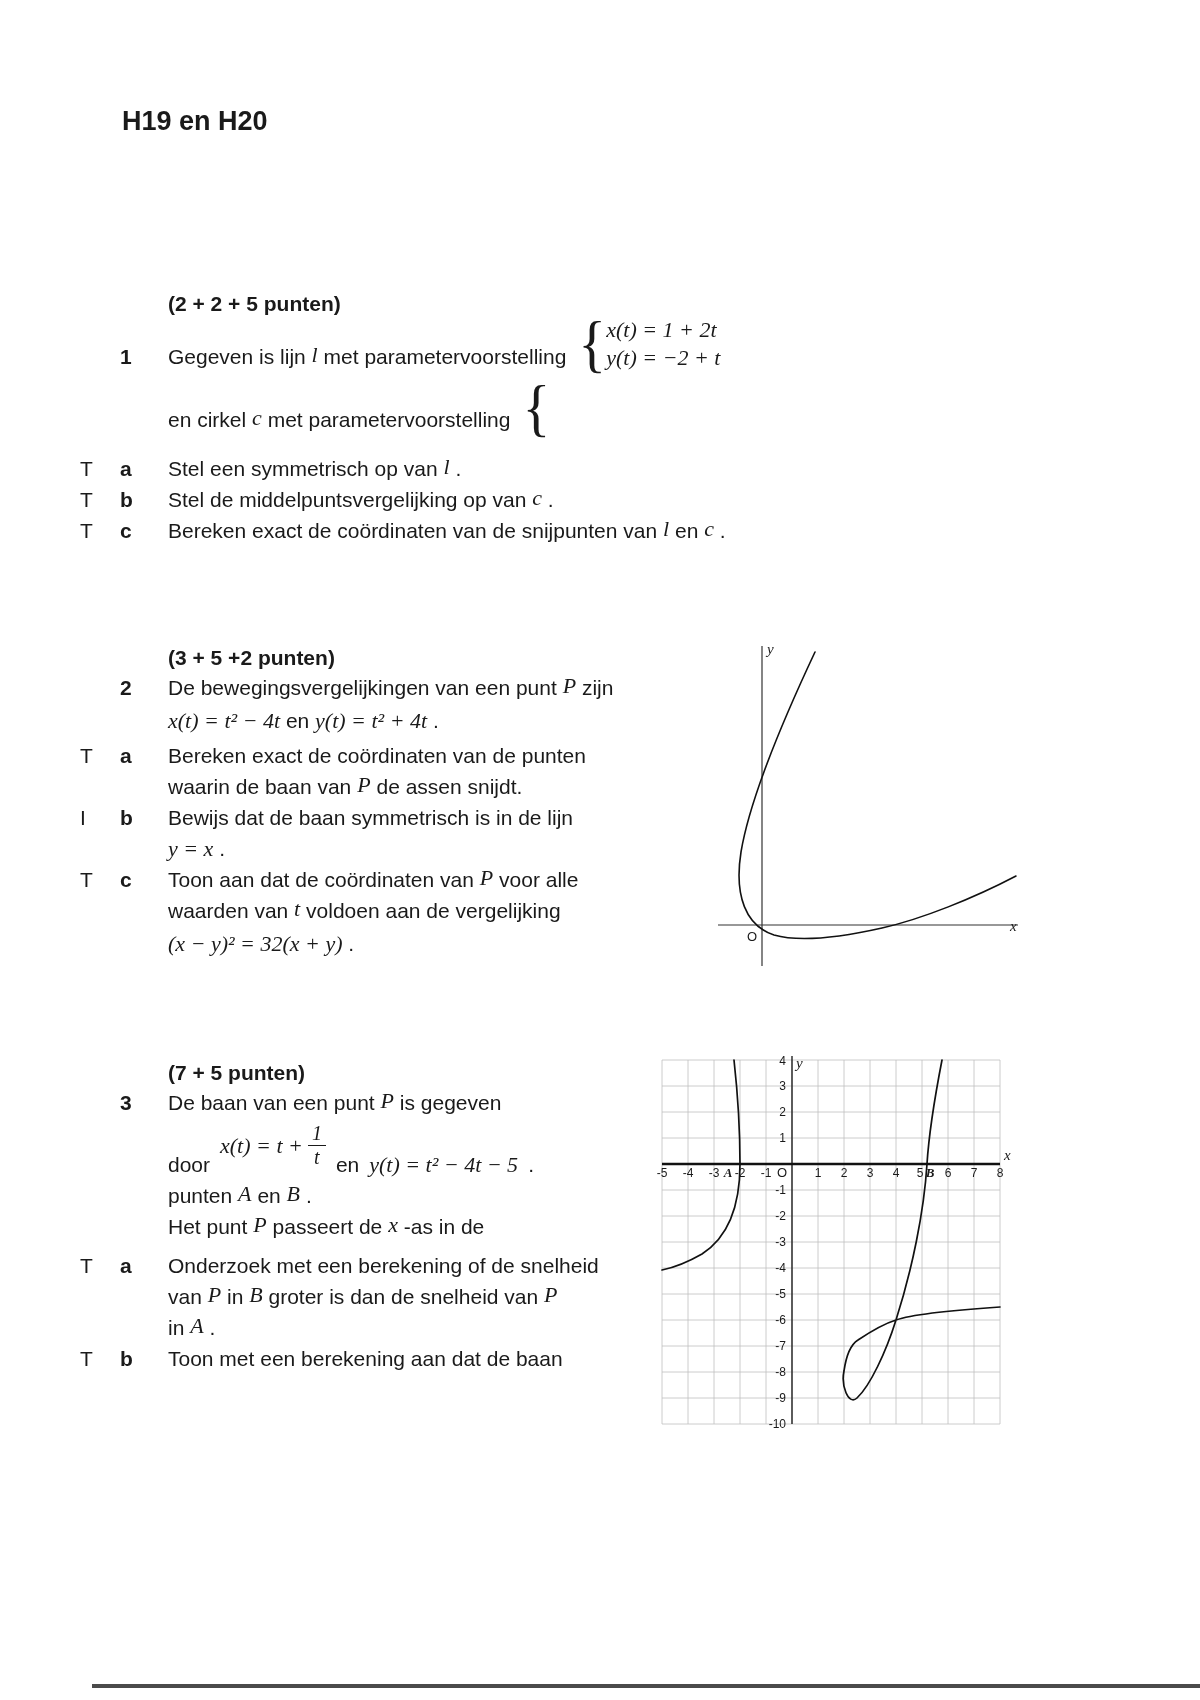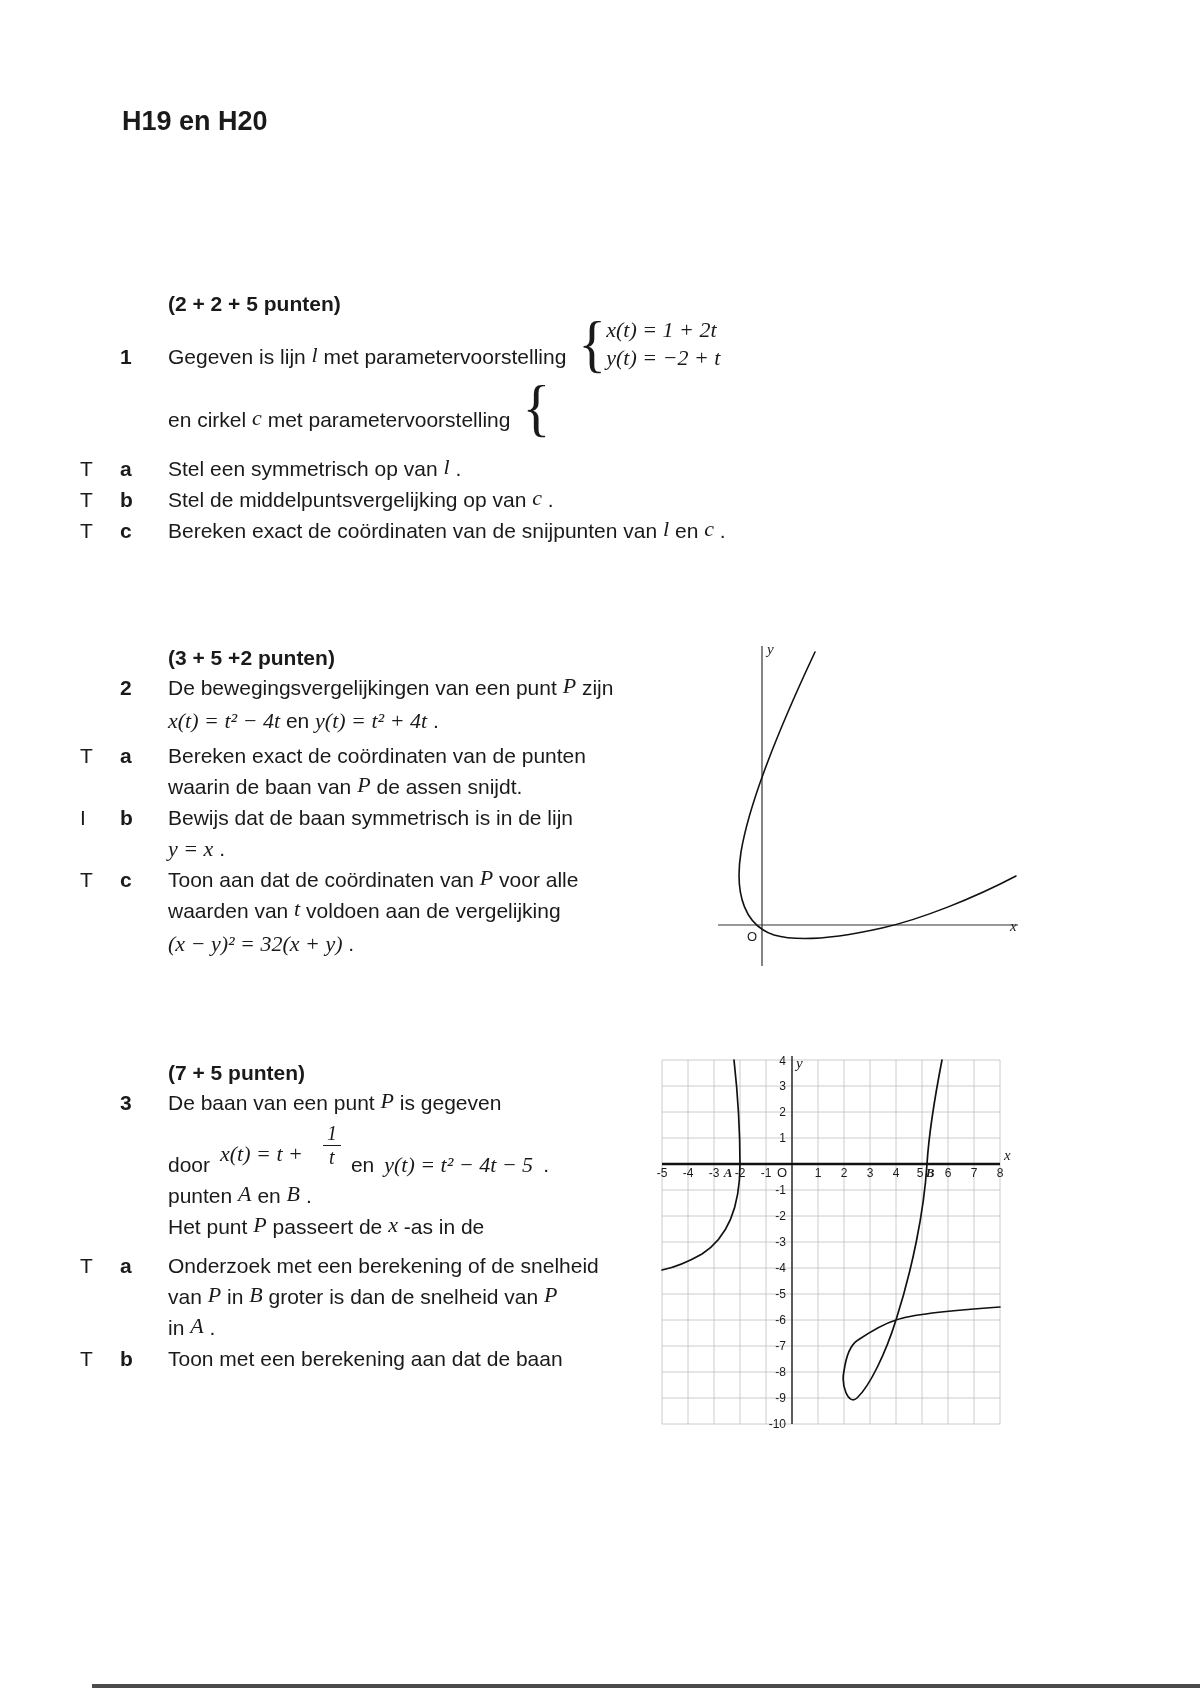--- a/index.html
+++ b/index.html
@@ -24,21 +24,21 @@
   .math { font-family:"Liberation Serif", serif; font-style:italic; font-size:22px; }
   .introrow { display:flex; align-items:flex-end; gap:12px; }
   .system { display:inline-flex; align-items:center; }
   .brace { font-family:"Liberation Serif", serif; font-size:58px; font-weight:400; line-height:0.95; display:inline-block; transform:scaleY(1.08); }
   .eqs { display:inline-flex; flex-direction:column; line-height:28px; }
   .mt8 { margin-top:8px; } .mt12 { margin-top:18px; } .mt2 { margin-top:2px; } .mt6 { margin-top:6px; }
   .eqrow { line-height:35px; }
   .frac { display:inline-block; text-align:center; font-family:"Liberation Serif", serif; font-style:italic; font-size:20px; line-height:1.15; }
   .frac .fn { display:block; padding:0 4px; }
   .frac .fd { display:block; border-top:1.4px solid #1a1a1a; padding:0 4px; }
-  .f1wrap { display:inline-flex; align-items:flex-end; gap:20px; position:relative; top:-11px; }
+  .f1wrap { display:inline-flex; align-items:center; gap:5px; position:relative; top:-11px; }
   .formula-row { height:62px; display:flex; align-items:flex-end; line-height:31px; }
   .formula-row .gap { width:10px; }
   .graph { position:absolute; }
   #graph1 { left:712px; top:640px; }
   #graph2 { left:648px; top:1056px; }
   svg text { font-family:"Liberation Sans", sans-serif; fill:#1a1a1a; }
   .tick { font-size:12px; }
   .axlab { font-family:"Liberation Serif", serif; font-style:italic; font-size:15px; }
   .ptlab { font-family:"Liberation Serif", serif; font-style:italic; font-weight:bold; font-size:13px; }
   .origin-lab { font-size:13px; }

